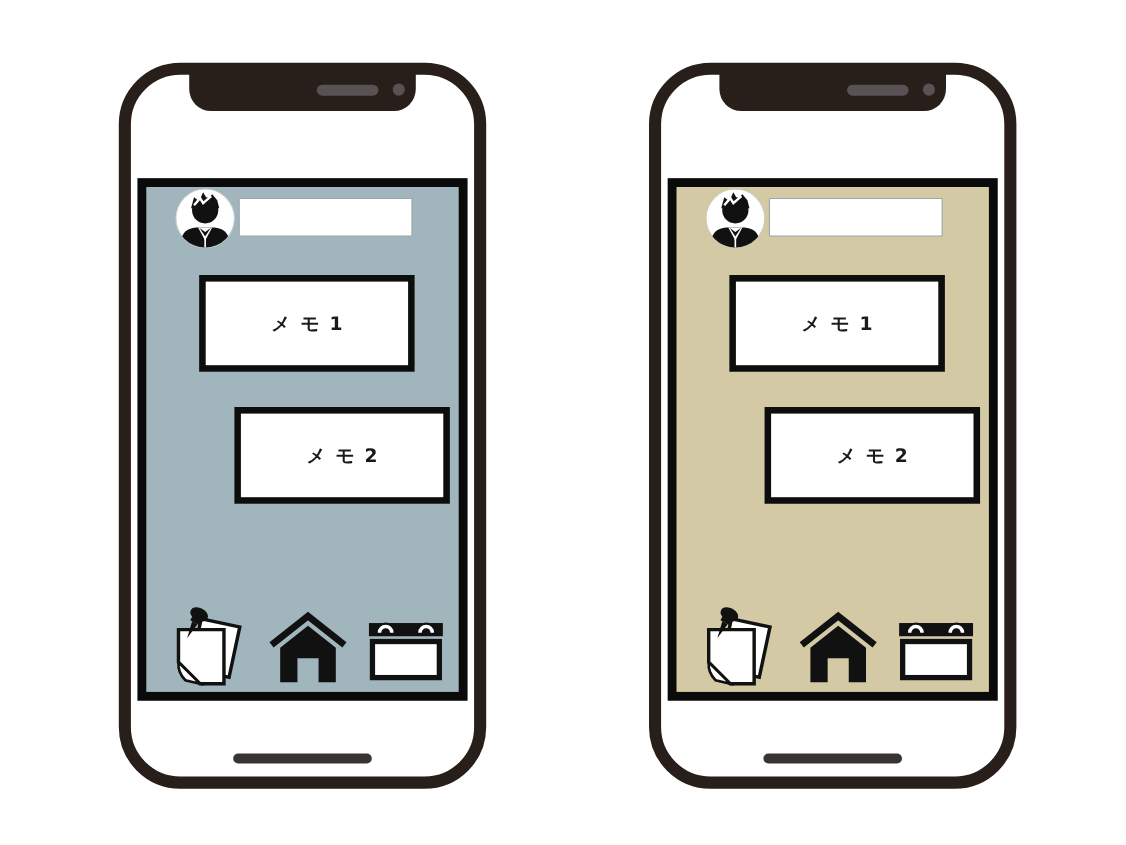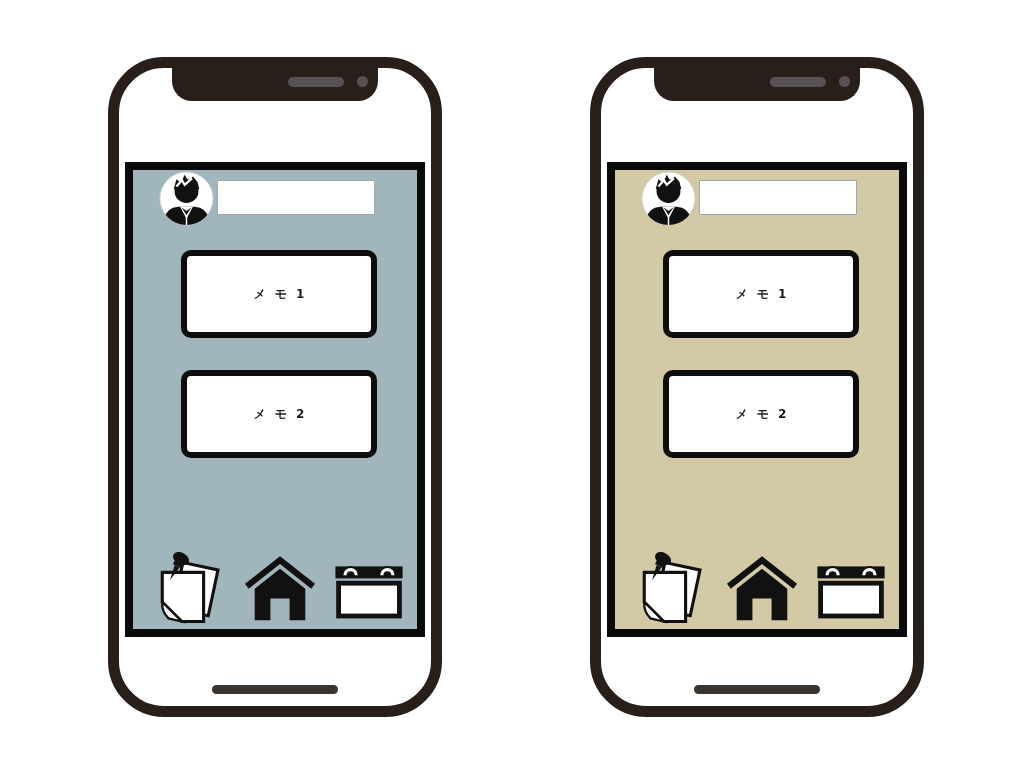--- a/index.html
+++ b/index.html
@@ -31,27 +31,27 @@
     position:absolute;left:26px;top:1px;width:55px;height:55px;border-radius:50%;cursor:pointer;
   }
   .avatar svg{width:100%;height:100%;display:block;}
   .name-input{
     position:absolute;left:84px;top:10px;width:158px;height:35px;box-sizing:border-box;
     background:#ffffff;border:1px solid #9aa8a8;outline:none;border-radius:1px;
     font-size:15px;padding:0 8px;font-family:inherit;
   }
   .memo-btn{
     position:absolute;left:48px;width:196px;height:88px;box-sizing:border-box;
-    background:#ffffff;border:6px solid #0d0d0d;border-radius:10px;
+    background:#ffffff;border:6px solid #0d0d0d;border-radius:0;
     display:flex;align-items:center;justify-content:center;cursor:pointer;
-    font-size:12px;font-weight:700;color:#1a1a1a;letter-spacing:9px;text-indent:9px;
+    font-size:17px;font-weight:700;color:#1a1a1a;letter-spacing:9px;text-indent:9px;
     font-family:inherit;padding:0;
   }
   .memo-1{top:80px;}
-  .memo-2{top:200px;}
+  .memo-2{top:200px;margin-left:32px;}
   .nav-icon{position:absolute;background:transparent;border:none;padding:0;cursor:pointer;}
   .nav-icon svg{width:100%;height:100%;display:block;}
   .nav-notes{left:12px;top:379px;width:86px;height:78px;}
   .nav-home{left:104px;top:384px;width:86px;height:68px;}
   .nav-calendar{left:200px;top:386px;width:72px;height:64px;}
   .home-bar{
     position:absolute;bottom:12px;left:50%;transform:translateX(-50%);
     width:126px;height:9px;border-radius:5px;background:#3a3431;
   }
 </style>

